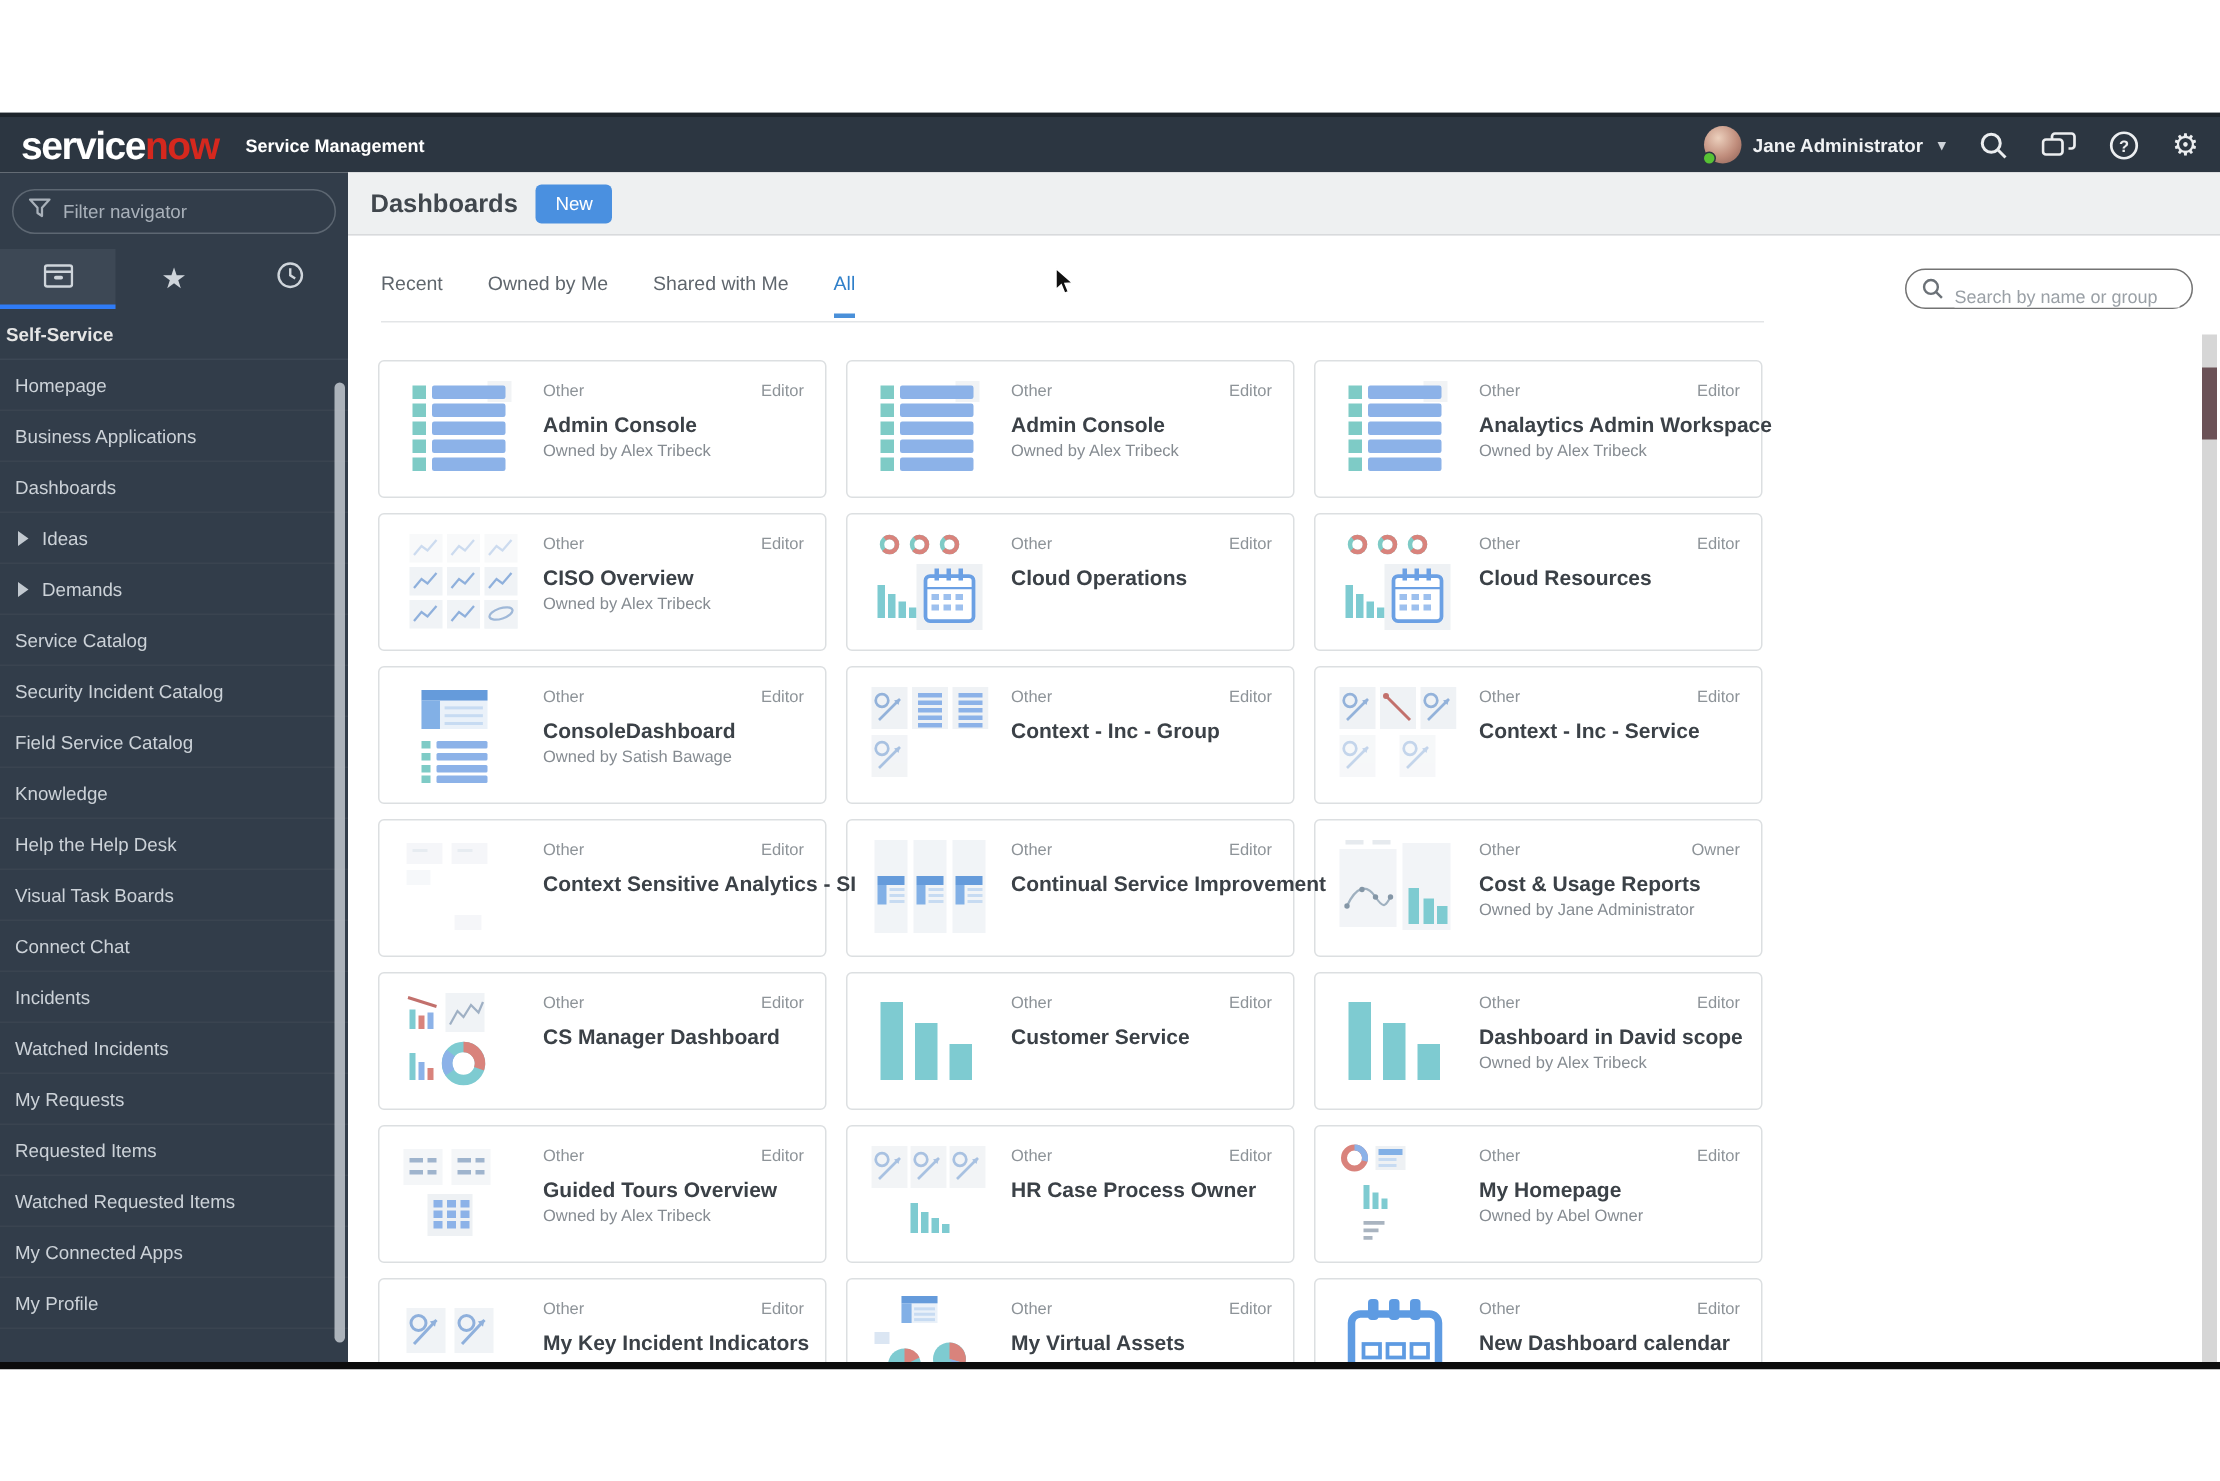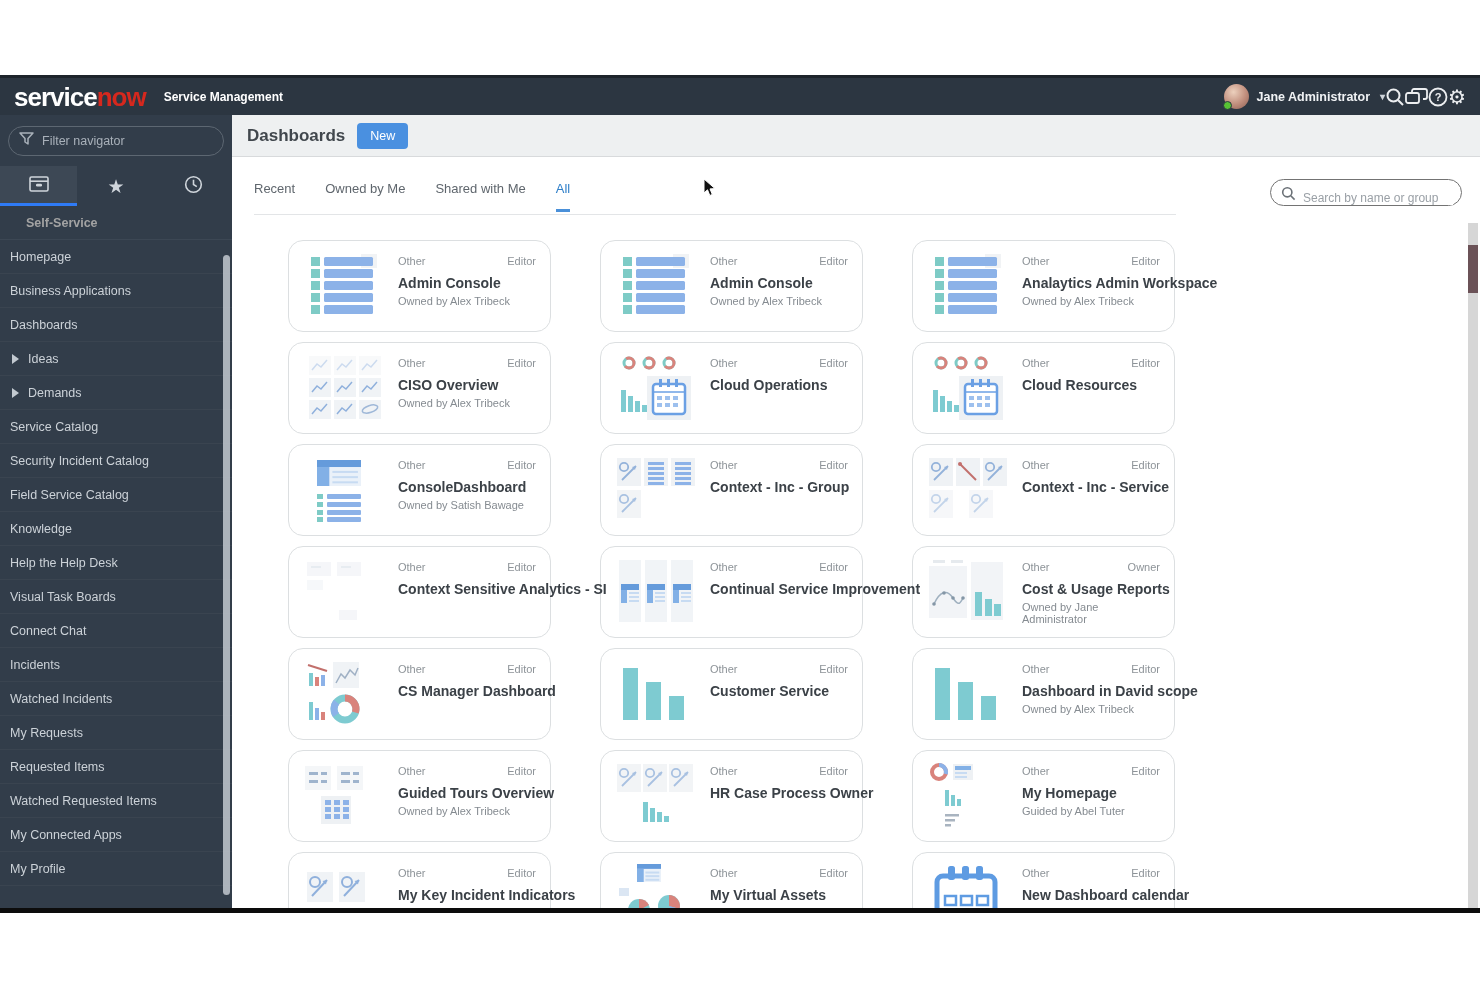--- a/index.html
+++ b/index.html
@@ -4,39 +4,39 @@
 <style>
   * { margin:0; padding:0; box-sizing:border-box; }
   html,body { width:1480px; height:987px; background:#ffffff; font-family:"Liberation Sans", sans-serif; overflow:hidden; }
   .screen { position:absolute; top:75px; left:0; width:1480px; height:838px; background:#fff; overflow:hidden; }
 
   
   .topbar { position:absolute; top:0; left:0; right:0; height:40px; background:#2c3641; border-top:3px solid #1d242b; display:flex; align-items:center; padding:0 14px; }
   .logo { font-size:26px; font-weight:bold; letter-spacing:-1px; line-height:1; }
   .logo .lw { color:#ffffff; } .logo .lr { color:#d5281e; }
   .product-name { color:#ffffff; font-size:12px; font-weight:bold; margin-left:18px; }
-  .top-right { margin-left:auto; display:flex; align-items:center; }
+  .top-right { margin-left:auto; display:flex; align-items:center; gap:22px; }
   .user-chip { display:flex; align-items:center; gap:8px; color:#f0f2f4; font-size:12.5px; font-weight:bold; cursor:pointer; }
   .avatar { width:25px; height:25px; border-radius:50%; background:radial-gradient(circle at 38% 32%, #ecd0bd, #c08d7c 55%, #8a5d52); position:relative; }
   .avatar .presence { position:absolute; left:-1px; bottom:-1px; width:9px; height:9px; border-radius:50%; background:#57c234; border:1.5px solid #2c3641; }
   .caret { font-size:10px; color:#cfd4da; margin-left:2px; }
   .top-icon { color:#eceef0; display:flex; align-items:center; cursor:pointer; }
   .gear-glyph { font-size:20px; line-height:1; }
 
   
   .sidebar { position:absolute; top:40px; left:0; width:232px; bottom:5px; background:#323d4a; overflow:hidden; }
   .filter-wrap { padding:11px 8px 10px 8px; }
   .filter-box { height:30px; border:1px solid #5d6772; border-radius:15px; display:flex; align-items:center; padding:0 10px; gap:8px; }
   .filter-box input { background:transparent; border:none; outline:none; color:#cdd3da; font-size:12.5px; width:160px; font-family:"Liberation Sans",sans-serif; }
   .filter-box input::placeholder { color:#a9b1ba; }
   .nav-tabs { display:flex; height:40px; }
   .nav-tab { flex:1; display:flex; align-items:center; justify-content:center; cursor:pointer; }
   .nav-tab.active { background:#3d4855; box-shadow:inset 0 -3px 0 #2f7bf6; }
   .star-glyph { font-size:19px; color:#cfd5db; line-height:1; }
-  .section-title { padding:10px 26px 9px; color:#a3a3a3; font-size:12.5px; font-weight:bold; border-bottom:1px solid #3c4754; }
+  .section-title { padding:10px 4px 9px; color:#e5e5e5; font-size:12.5px; font-weight:bold; border-bottom:1px solid #3c4754; }
   .nav-item { height:34px; display:flex; align-items:center; padding-left:10px; color:#ccd2d8; font-size:12.5px; border-bottom:1px solid #3a4450; cursor:pointer; white-space:nowrap; }
   .nav-item .tri { width:0; height:0; border-left:7px solid #c2c9d0; border-top:5px solid transparent; border-bottom:5px solid transparent; margin-right:9px; margin-left:2px; }
   .side-scroll { position:absolute; right:2px; top:140px; width:7px; height:640px; border-radius:4px; background:#c2c8cf; opacity:.85; }
 
   
   .main { position:absolute; top:40px; left:232px; right:0; bottom:5px; background:#ffffff; }
   .page-header { height:42px; background:#eef0f1; border-bottom:1px solid #d8dadc; display:flex; align-items:center; padding-left:15px; gap:12px; }
   .page-title { font-size:17px; font-weight:bold; color:#41474d; }
   .btn-new { background:#4a90e0; color:#ffffff; font-size:12.5px; font-weight:normal; border:none; border-radius:4px; padding:6px 13px; cursor:pointer; font-family:"Liberation Sans",sans-serif; }
   .content { position:relative; height:calc(100% - 42px); overflow:hidden; }
@@ -44,21 +44,21 @@
   .main-tab { padding-bottom:13px; cursor:pointer; }
   .main-tab.active { color:#2f7fc9; border-bottom:3px solid #4a90d9; }
   .tabs-rule { position:absolute; left:22px; top:57px; width:922px; height:1px; background:#e3e5e7; }
   .search-pill { position:absolute; right:18px; top:22px; width:192px; height:27px; border:1px solid #737373; border-radius:14px; display:flex; align-items:flex-end; padding:0 10px; gap:7px; background:#fff; }
   .search-pill input { border:none; outline:none; font-size:12px; color:#555b61; width:150px; font-family:"Liberation Sans",sans-serif; }
   .search-pill input::placeholder { color:#9aa0a6; }
   .main-scroll-track { position:absolute; right:2px; top:66px; bottom:0; width:10px; background:#d6d6d6; }
   .main-scroll-thumb { position:absolute; right:2px; top:88px; width:10px; height:48px; background:#6b5257; }
 
   .cards { position:absolute; left:20px; top:83px; width:923px; display:grid; grid-template-columns:repeat(3, 299px); gap:10px 13px; }
-  .card { height:92px; background:#fff; border:1px solid #dcdfe1; border-radius:15px; display:flex; align-items:center; padding:0 14px; cursor:pointer;margin-left:36px; }
+  .card { height:92px; background:#fff; border:1px solid #dcdfe1; border-radius:4px; display:flex; align-items:center; padding:0 14px; cursor:pointer; }
   .thumb { width:80px; height:68px; flex-shrink:0; margin-right:15px; }
   .thumb svg { width:80px; height:68px; display:block; }
   .card-body { flex:1; position:relative; height:68px; }
   .card-cat { position:absolute; top:3px; left:0; font-size:11px; color:#8d9398; }
   .card-role { position:absolute; top:3px; right:0; font-size:11px; color:#8d9398; }
   .card-title { position:absolute; top:23px; left:0; font-size:14px; font-weight:bold; color:#3b4147; white-space:nowrap; }
   .card-owner { position:absolute; top:43px; left:0; font-size:11px; color:#858b91; }
 
   .bottom-line { position:absolute; left:0; right:0; bottom:0; height:5px; background:#0c0c0c; }
   .cursor { position:absolute; left:703px; top:103px; z-index:50; pointer-events:none; }
@@ -709,21 +709,21 @@
                 <rect x="30" y="37" width="4" height="7" fill="#7ecbd1"></rect>
     <rect x="18" y="52" width="14" height="2.5" fill="#a9b4c0"></rect>
                 <rect x="18" y="57" width="10" height="2.5" fill="#a9b4c0"></rect>
                 <rect x="18" y="62" width="6" height="2.5" fill="#a9b4c0"></rect>
               </svg>
             </div>
             <div class="card-body">
               <div class="card-cat">Other</div>
               <div class="card-role">Editor</div>
               <div class="card-title">My Homepage</div>
-              <div class="card-owner">Guided by Abel Tuter</div>
+              <div class="card-owner">Owned by Abel Owner</div>
             </div>
           </div>
           <div class="card">
             <div class="thumb">
               <svg viewBox="0 0 80 68">
                 <rect x="4" y="8" width="26" height="30" fill="#f0f3f6"></rect>
                 <circle cx="12" cy="18" r="5" fill="none" stroke="#8fb0dc" stroke-width="2"></circle>
                 <path d="M9,32 L24,16" stroke="#8fb0dc" stroke-width="2"></path>
                 <path d="M24,16 l-4.5,1 l3.5,3.5 z" fill="#8fb0dc"></path>
     <rect x="36" y="8" width="26" height="30" fill="#f0f3f6"></rect>

